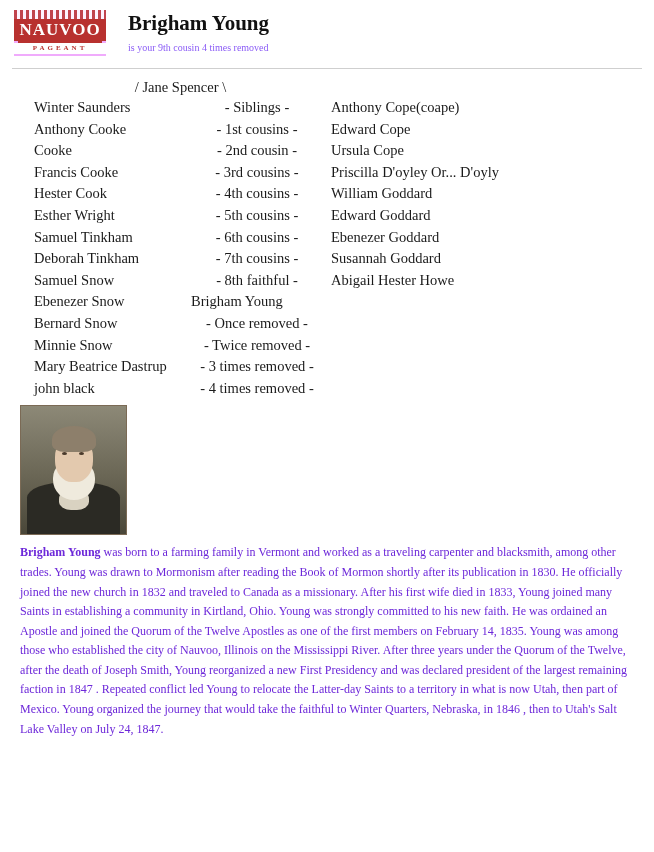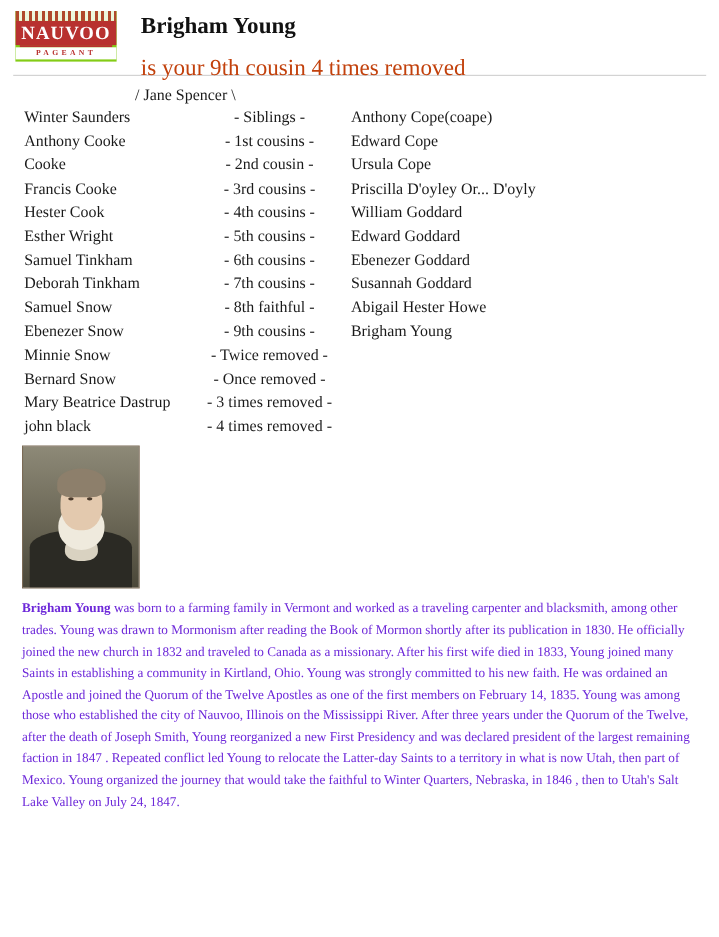--- a/index.html
+++ b/index.html
@@ -29,21 +29,21 @@
     padding: 8px 0 0 14px;
     height: 62px;
     box-sizing: border-box;
   }
   .logo {
     width: 92px;
     height: 46px;
     flex: 0 0 92px;
     margin-top: 2px;
     position: relative;
-    background: #84cc16;
+    background: #f0abfc;
     overflow: hidden;
   }
   .logo-top {
     height: 9px;
     width: 100%;
     background: repeating-linear-gradient(
         90deg,
         #b8312f 0px, #b8312f 3px,
         #ffffff 3px, #ffffff 6px);
     opacity: .85;
@@ -79,34 +79,34 @@
     padding-top: 2px;
   }
   .title-main {
     font-size: 21px;
     font-weight: bold;
     line-height: 26px;
     color: #111111;
     font-family: "Liberation Serif", serif;
   }
   .title-sub {
-    font-size: 21px;
+    font-size: 10px;
     line-height: 22px;
-    color: #c2410c;
-    margin-top: 14px;
+    color: #8b5cf6;
+    margin-top: 1px;
   }
   .divider {
     border: none;
     border-top: 1px solid #cfcfcf;
     margin: 6px 12px 0 12px;
   }
 
   
   .rel-wrap {
-    padding: 8px 0 0 0;
+    padding: 8px 0 0 12px;
   }
   .rel-head {
     text-align: center;
     font-size: 14.5px;
     line-height: 20px;
     padding-left: 8px;
     width: 100%;
   }
   .rel-head-inner {
     display: block;
@@ -293,31 +293,30 @@
           <div class="col-mid">- 7th cousins -</div>
           <div class="col-right">Susannah Goddard</div>
         </div>
         <div class="rel-row">
           <div class="col-left">Samuel Snow</div>
           <div class="col-mid">- 8th faithful -</div>
           <div class="col-right">Abigail Hester Howe</div>
         </div>
         <div class="rel-row">
           <div class="col-left">Ebenezer Snow</div>
-          <div class="col-mid">- 9th cousins -</div>
           <div class="col-right">Brigham Young</div>
+        </div>
+        <div class="rel-row">
+          <div class="col-left">Bernard Snow</div>
+          <div class="col-mid">- Once removed -</div>
+          <div class="col-right"></div>
         </div>
         <div class="rel-row">
           <div class="col-left">Minnie Snow</div>
           <div class="col-mid">- Twice removed -</div>
-          <div class="col-right"></div>
-        </div>
-        <div class="rel-row">
-          <div class="col-left">Bernard Snow</div>
-          <div class="col-mid">- Once removed -</div>
           <div class="col-right"></div>
         </div>
         <div class="rel-row">
           <div class="col-left">Mary Beatrice Dastrup</div>
           <div class="col-mid">- 3 times removed -</div>
           <div class="col-right"></div>
         </div>
         <div class="rel-row">
           <div class="col-left">john black</div>
           <div class="col-mid">- 4 times removed -</div>

